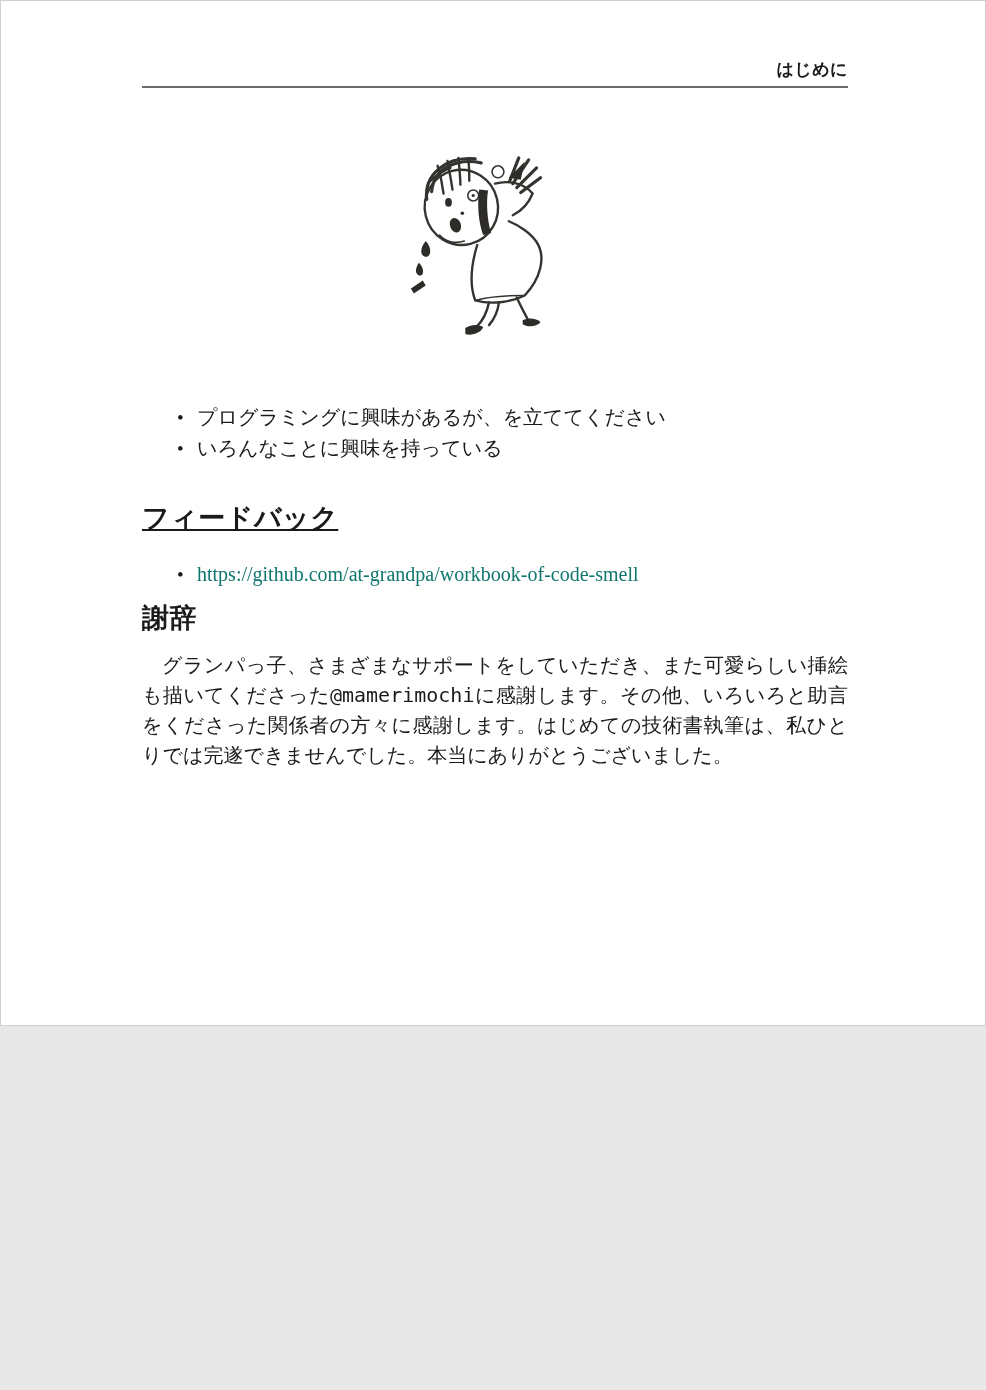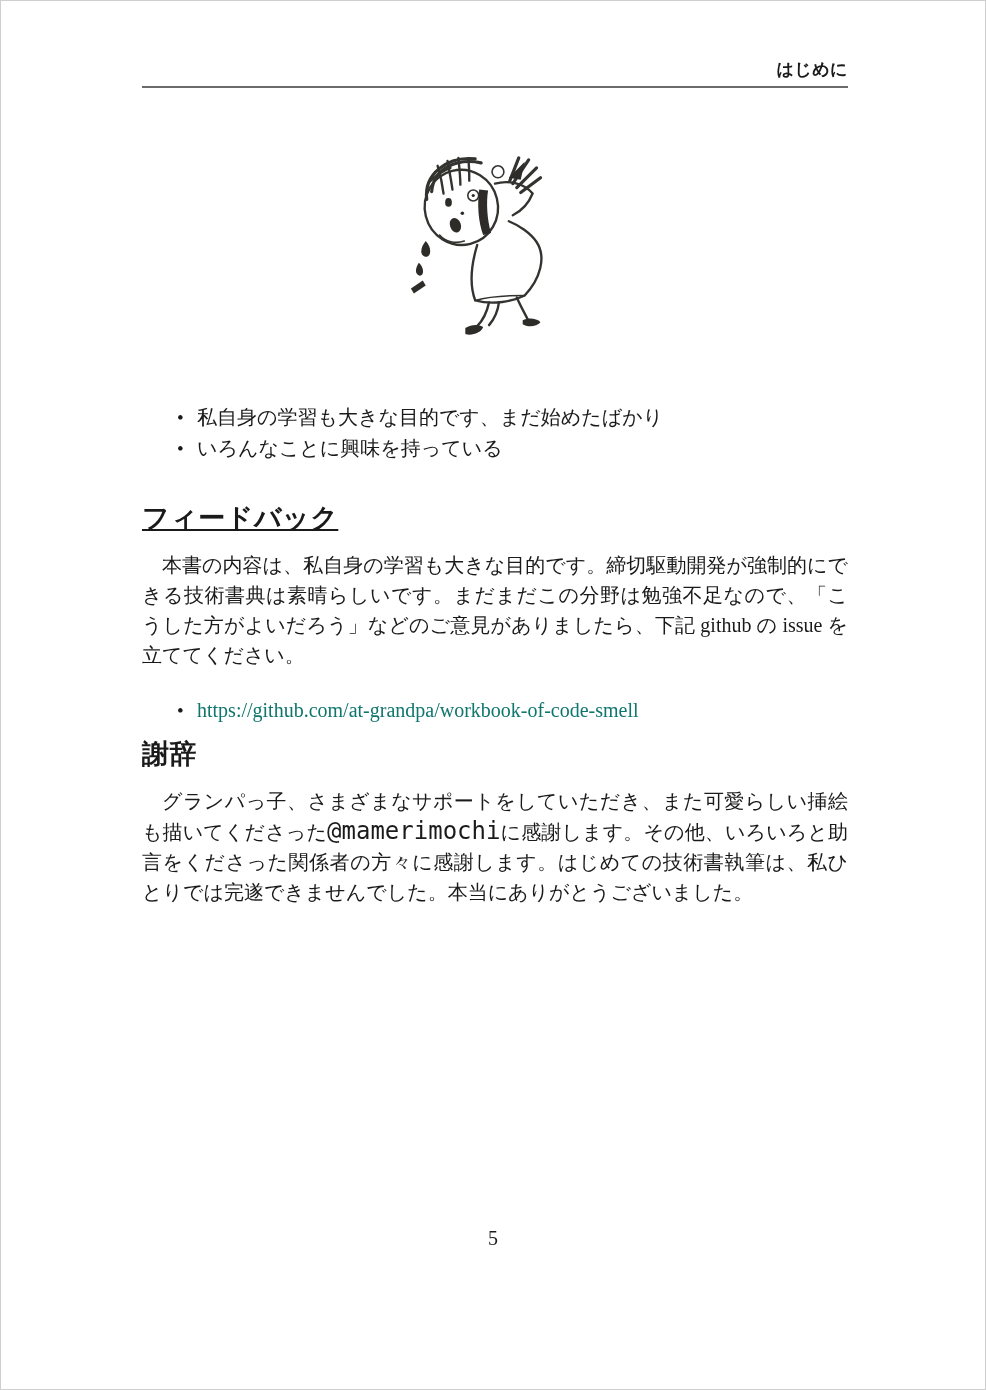--- a/index.html
+++ b/index.html
@@ -1,19 +1,19 @@
 <!DOCTYPE html>
 <html><head>
 <meta charset="utf-8">
 <style>
   html, body { margin: 0; padding: 0; background: #e8e8e8; }
   .page {
     position: relative;
     width: 986px;
-    height: 1390px;
+    height: 1026px;
     margin: 0 auto;
     background: #ffffff;
     border: 1px solid #cfcfcf;
     box-sizing: border-box;
     padding: 0 137px 0 141px;
     color: #1a1a1a;
     font-family: "Liberation Serif", "DejaVu Serif", serif;
     overflow: hidden;
   }
   .doc-header {
@@ -72,21 +72,21 @@
   #section-ack-heading { margin-top: 12px; }
   p.doc-paragraph {
     margin: 16px 0 0 0;
     font-size: 20px;
     line-height: 30px;
     text-indent: 20px;
     text-align: justify;
   }
   .mono {
     font-family: "DejaVu Sans Mono", "Liberation Mono", monospace;
-    font-size: 24px;
+    font-size: 20px;
   }
   .url-text { color: #0f766e; text-decoration: none; }
   .doc-footer {
     position: absolute;
     left: 0;
     right: 0;
     top: 1226px;
     text-align: center;
     font-size: 20px;
   }
@@ -152,27 +152,26 @@
 
       <path d="M80,154 C78,163 74,172 68,178"></path>
       <path d="M90,154 C89,162 86,170 80,177"></path>
       <path class="fill" d="M56,180 C62,176 70,176 74,179 C72,185 62,188 56,186 Z"></path>
       <path d="M108,149 C112,158 116,165 119,171"></path>
       <path class="fill" d="M114,172 C120,169 128,170 132,174 C128,179 118,179 114,176 Z"></path>
     </svg>
   </div>
 
   <ul class="doc-list traits-list">
-    <li>私自身の学習も大きな目的です、まだ始めたばかり</li>
+    <li>プログラミングに興味があるが、を立ててください</li>
     <li>いろんなことに興味を持っている</li>
   </ul>
 
   <h2 class="section-heading" id="section-feedback-heading">フィードバック</h2>
 
-  <p class="doc-paragraph">本書の内容は、私自身の学習も大きな目的です。締切駆動開発が強制的にできる技術書典は素晴らしいです。まだまだこの分野は勉強不足なので、「こうした方がよいだろう」などのご意見がありましたら、下記 github の issue を立ててください。</p>
 
   <ul class="doc-list url-list">
     <li><a class="url-text" href="#">https://github.com/at-grandpa/workbook-of-code-smell</a></li>
   </ul>
 
 
   <h2 class="section-heading" id="section-ack-heading">謝辞</h2>
 
   <p class="doc-paragraph"><span>グランパっ子、さまざまなサポートをしていただき、また可愛らしい挿絵も描いてくださった</span><span class="mono">@mamerimochi</span><span>に感謝します。その他、いろいろと助言をくださった関係者の方々に感謝します。はじめての技術書執筆は、私ひとりでは完遂できませんでした。本当にありがとうございました。</span></p>
 

